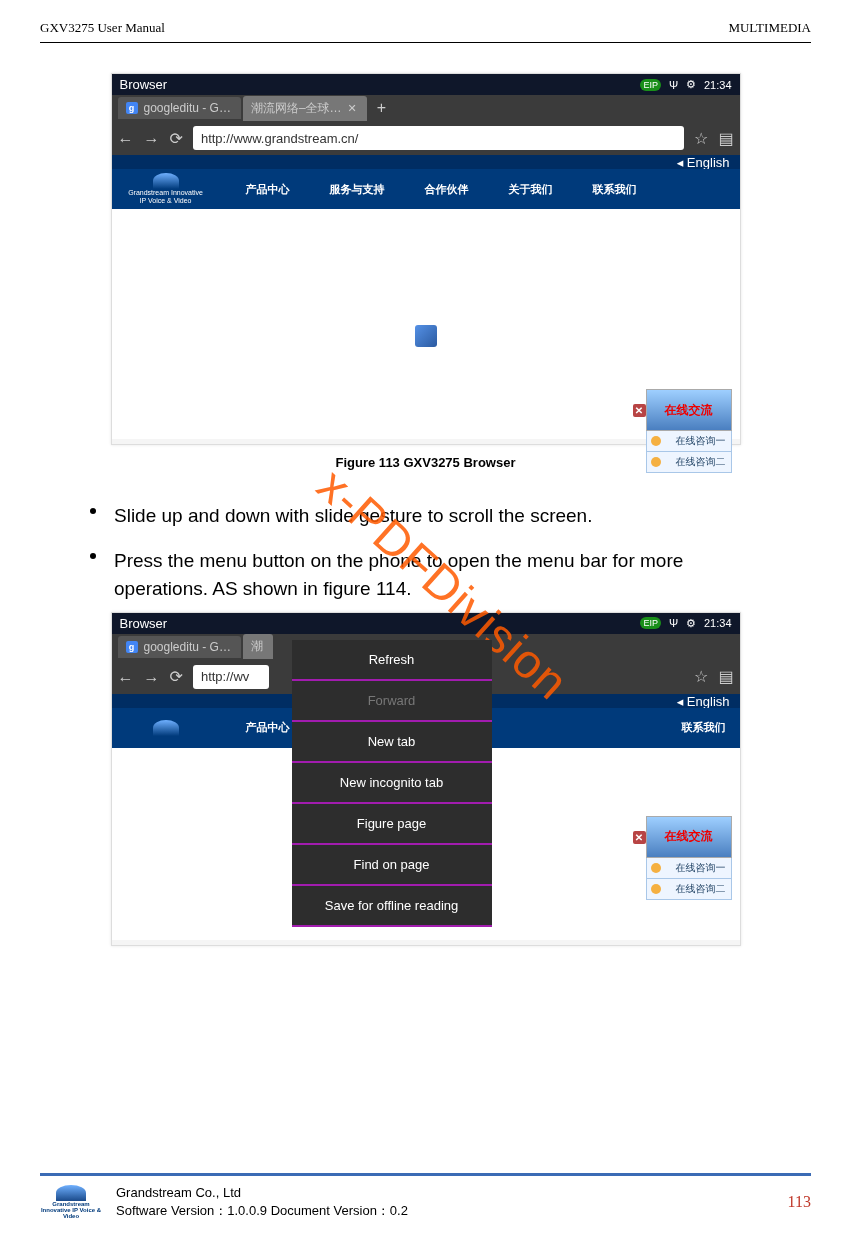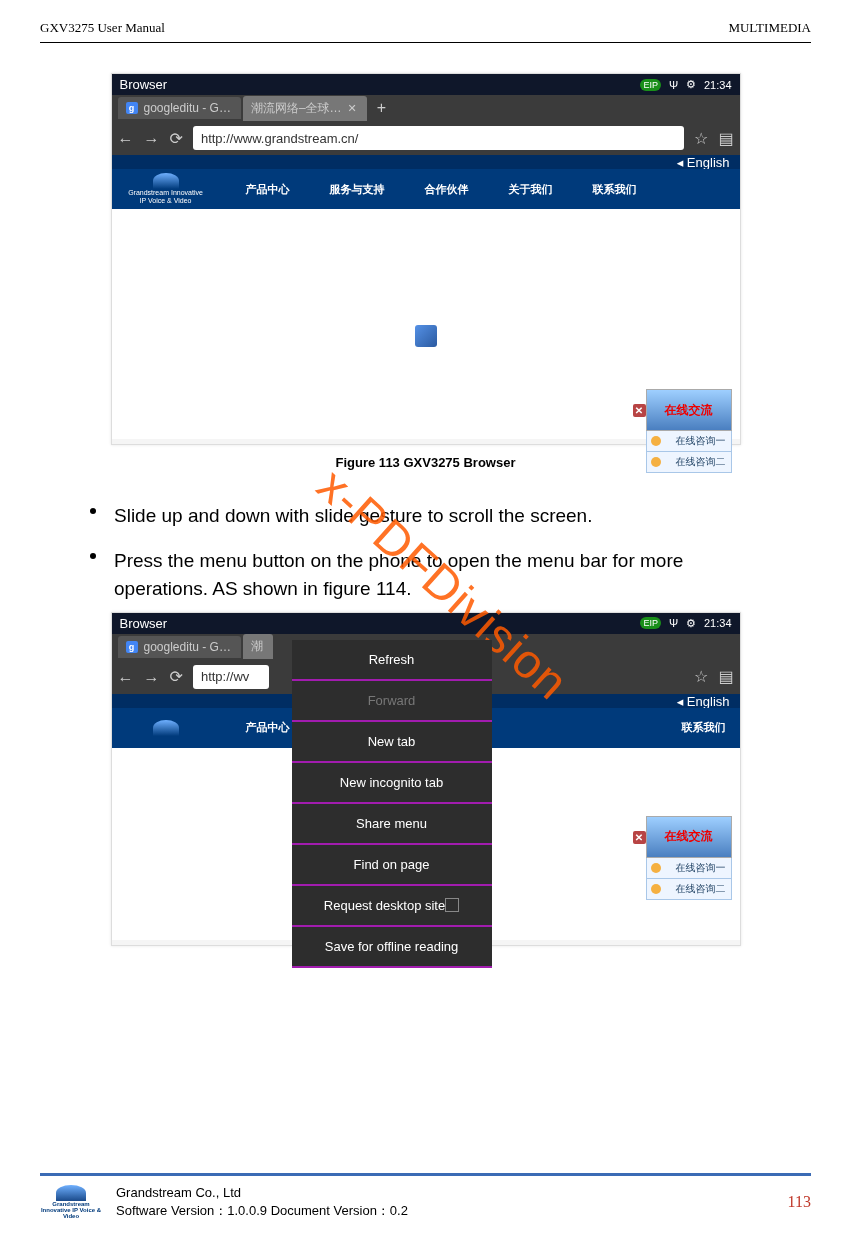--- a/index.html
+++ b/index.html
@@ -278,28 +278,24 @@
       <div class="s2-menu-item disabled">
           <span>Forward</span>
         </div>
       <div class="s2-menu-item">
           <span>New tab</span>
         </div>
       <div class="s2-menu-item">
           <span>New incognito tab</span>
         </div>
       <div class="s2-menu-item">
-          <span>Share menu</span>
+          <span>Figure page</span>
         </div>
       <div class="s2-menu-item">
           <span>Find on page</span>
-        </div>
-      <div class="s2-menu-item">
-          <span>Request desktop site</span>
-          <span class="s2-checkbox"></span>
         </div>
       <div class="s2-menu-item">
           <span>Save for offline reading</span>
         </div>
     </div>
   </div>
 
   <div class="watermark">x-PDFDivision</div>
 
   <div class="footer">

